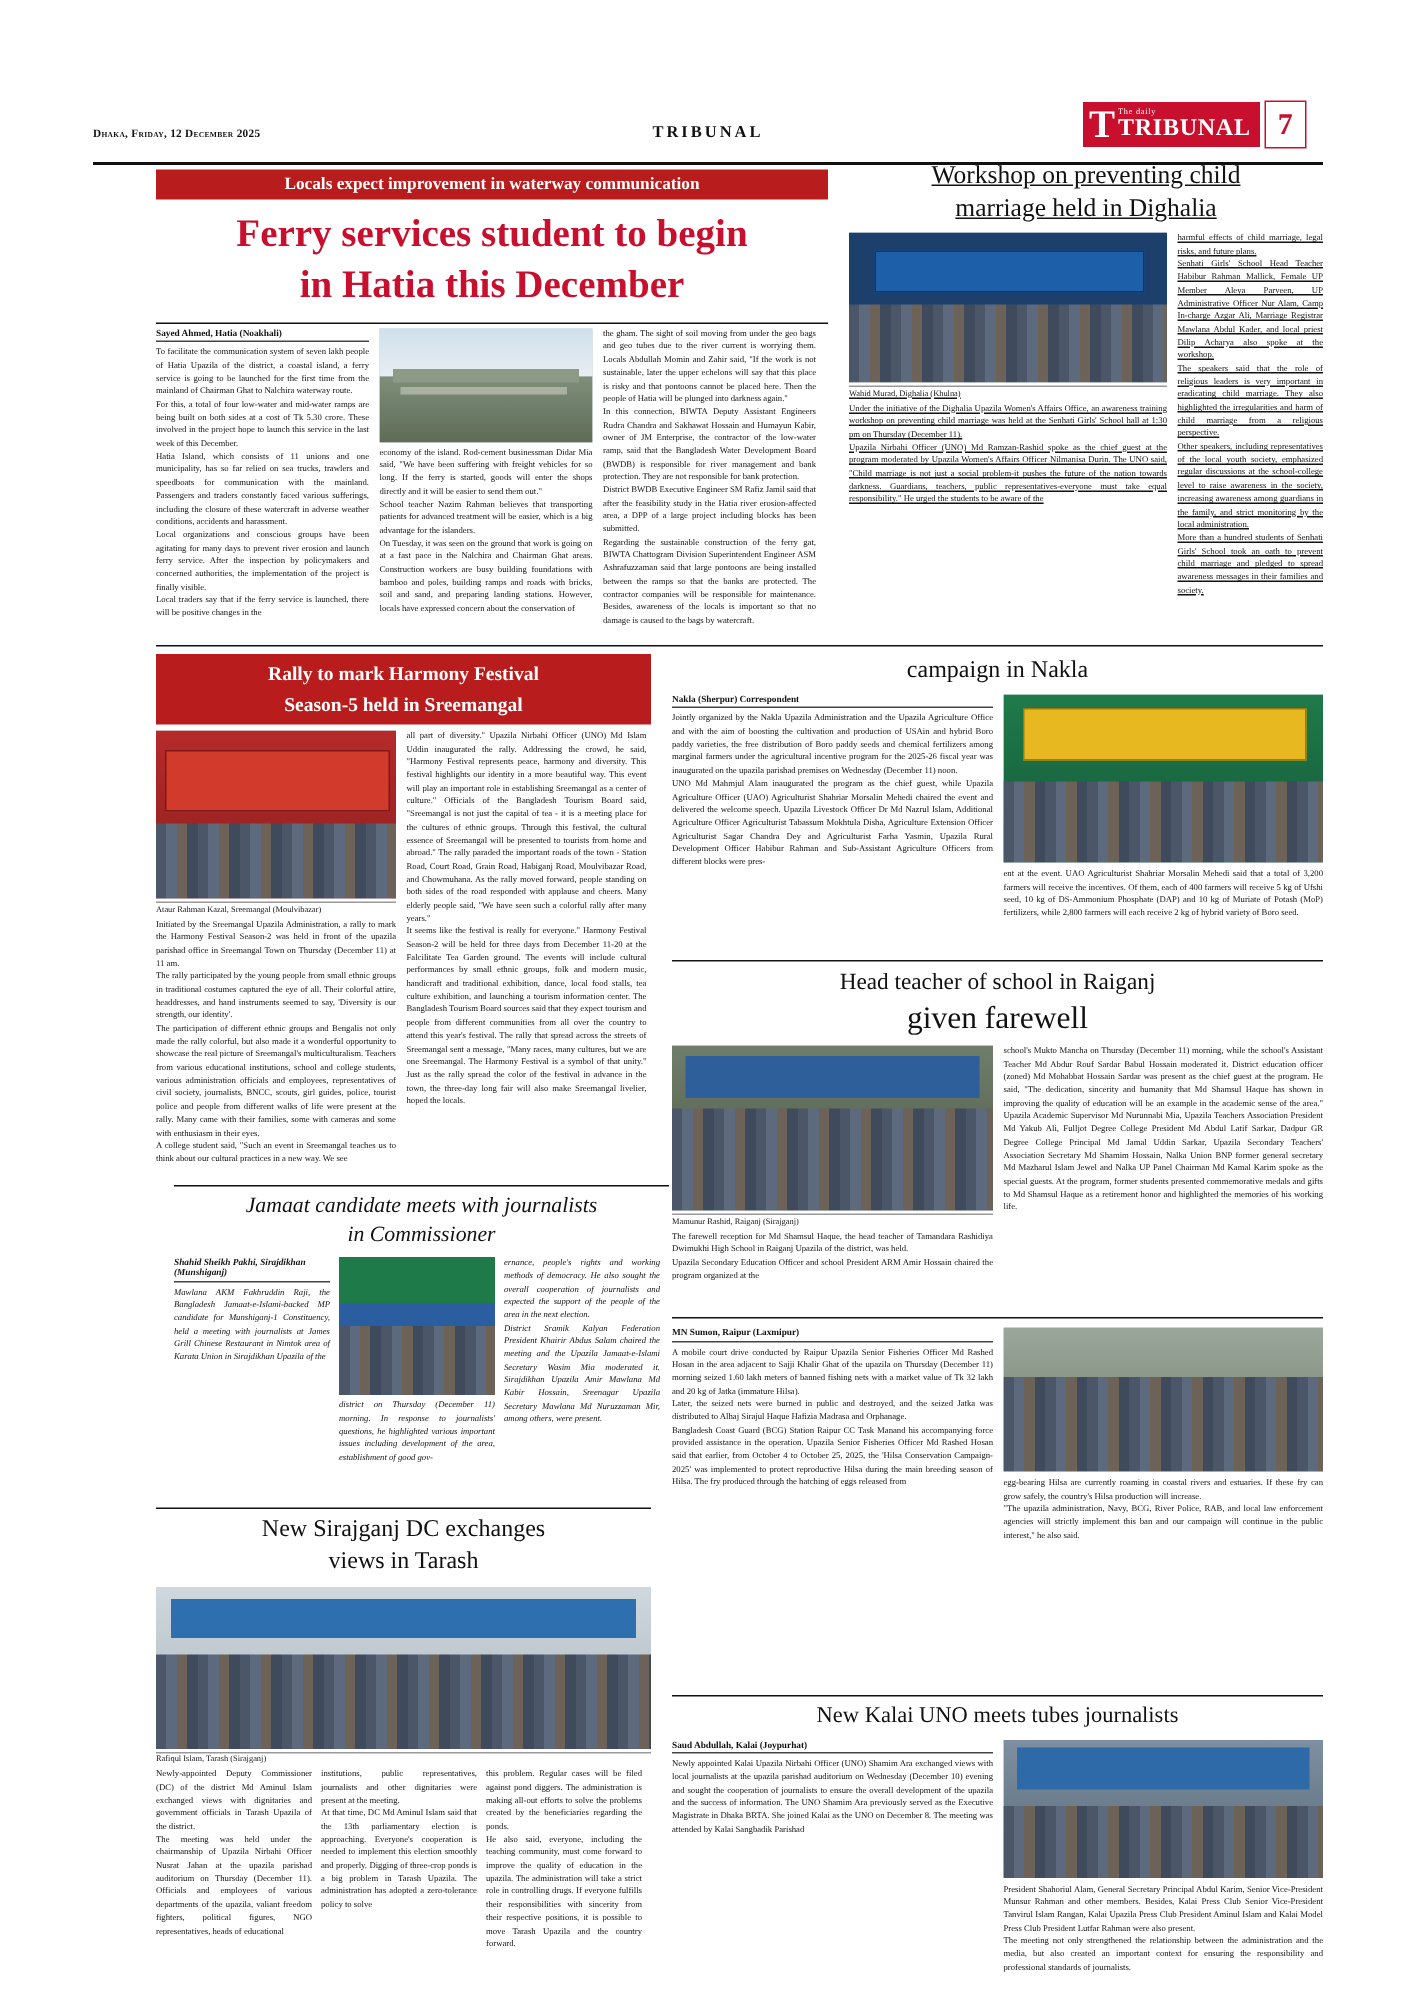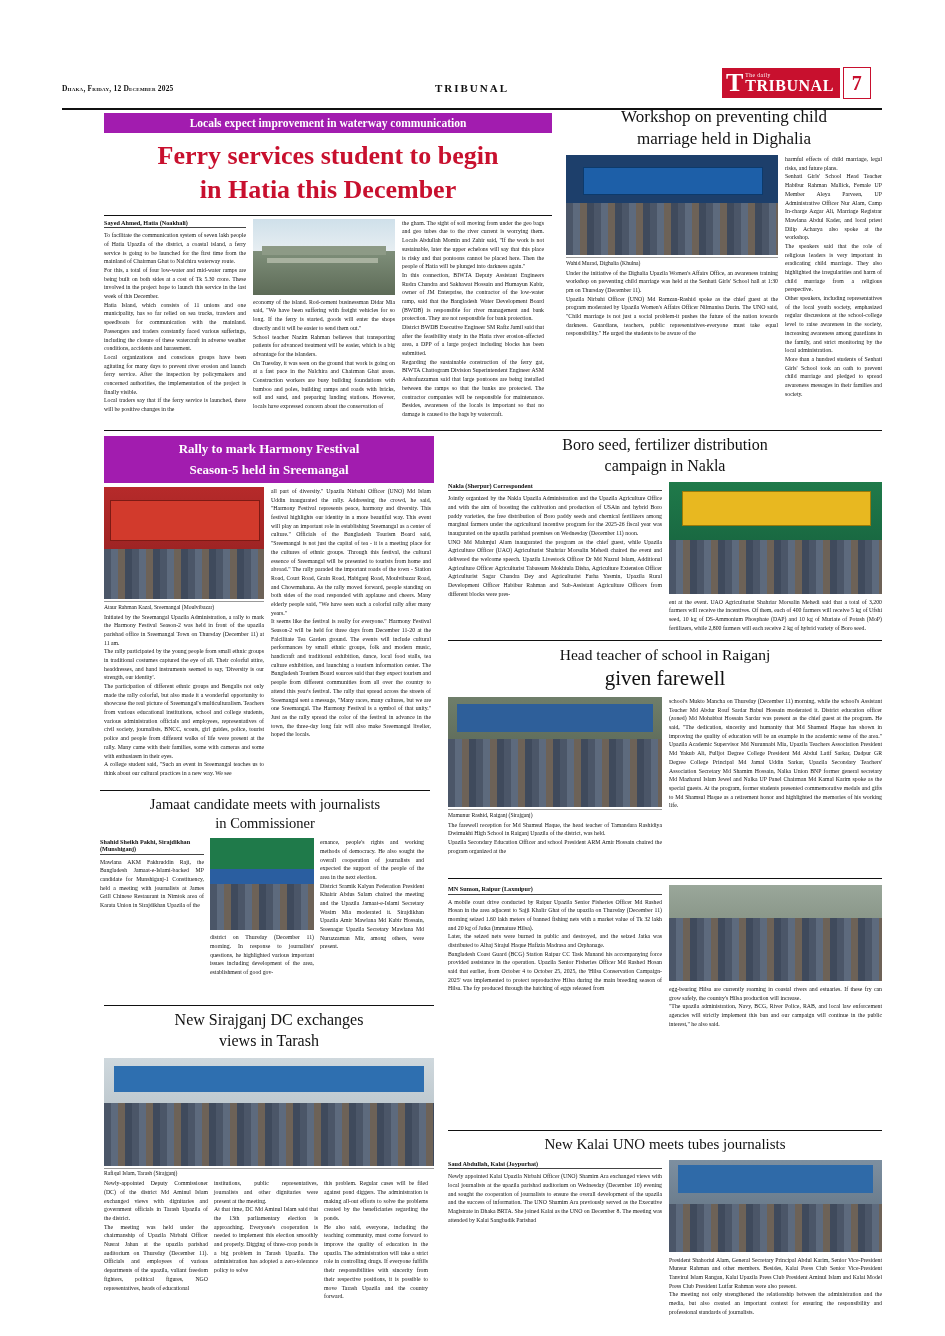--- a/index.html
+++ b/index.html
@@ -43,21 +43,21 @@
   .logo-small{font-size:5.5px;letter-spacing:.5px;line-height:6px;}
   .logo-name{font-size:16px;font-weight:bold;line-height:16px;letter-spacing:.5px;}
   .logo-num{
     background:#fff;color:#c8102e;font-size:20px;font-weight:bold;
     width:26px;height:30px;display:flex;align-items:center;justify-content:center;
     margin-left:3px;border:1px solid #c8102e;
   }
 
   
   .blue-bar{
-    background:#a21caf;color:#fff;text-align:center;
+    background:#b91c1c;color:#fff;text-align:center;
     font-weight:bold;font-size:11.5px;padding:4px 0;
   }
   .headline{
     color:#c8102e;font-weight:bold;text-align:center;line-height:1.15;
   }
   .headline.big{font-size:26px;}
   .black-head{
     text-align:center;font-weight:normal;line-height:1.18;
   }
   .byline{
@@ -128,21 +128,21 @@
       </div>
       <div style="width:142px;">
         <div class="body-txt" style="white-space:pre-line;">the gham. The sight of soil moving from under the geo bags and geo tubes due to the river current is worrying them. Locals Abdullah Momin and Zahir said, "If the work is not sustainable, later the upper echelons will say that this place is risky and that pontoons cannot be placed here. Then the people of Hatia will be plunged into darkness again."
 In this connection, BIWTA Deputy Assistant Engineers Rudra Chandra and Sakhawat Hossain and Humayun Kabir, owner of JM Enterprise, the contractor of the low-water ramp, said that the Bangladesh Water Development Board (BWDB) is responsible for river management and bank protection. They are not responsible for bank protection.
 District BWDB Executive Engineer SM Rafiz Jamil said that after the feasibility study in the Hatia river erosion-affected area, a DPP of a large project including blocks has been submitted.
 Regarding the sustainable construction of the ferry gat, BIWTA Chattogram Division Superintendent Engineer ASM Ashrafuzzaman said that large pontoons are being installed between the ramps so that the banks are protected. The contractor companies will be responsible for maintenance. Besides, awareness of the locals is important so that no damage is caused to the bags by watercraft.</div>
       </div>
     </div>
   </div>
 
-  <div style="position:absolute;left:566px;top:107px;width:316px;">
+  <div style="position:absolute;left:566px;top:107px;width:316px;text-decoration:underline;">
     <div class="black-head" style="font-size:17px;">Workshop on preventing child</div>
     <div class="black-head" style="font-size:17px;margin-top:2px;">marriage held in Dighalia</div>
     <div style="display:flex;gap:7px;margin-top:6px;">
       <div style="width:212px;">
         <div class="photo" style="height:100px;">
           <div class="ph-stage"></div>
           <div class="ph-banner"></div>
           <div class="ph-people"></div>
         </div>
         <div class="cap">Wahid Murad, Dighalia (Khulna)</div>
@@ -178,21 +178,20 @@
 A college student said, "Such an event in Sreemangal teaches us to think about our cultural practices in a new way. We see</div>
       </div>
       <div style="width:160px;">
         <div class="body-txt" style="white-space:pre-line;">all part of diversity." Upazila Nirbahi Officer (UNO) Md Islam Uddin inaugurated the rally. Addressing the crowd, he said, "Harmony Festival represents peace, harmony and diversity. This festival highlights our identity in a more beautiful way. This event will play an important role in establishing Sreemangal as a center of culture." Officials of the Bangladesh Tourism Board said, "Sreemangal is not just the capital of tea - it is a meeting place for the cultures of ethnic groups. Through this festival, the cultural essence of Sreemangal will be presented to tourists from home and abroad." The rally paraded the important roads of the town - Station Road, Court Road, Grain Road, Habiganj Road, Moulvibazar Road, and Chowmuhana. As the rally moved forward, people standing on both sides of the road responded with applause and cheers. Many elderly people said, "We have seen such a colorful rally after many years."
 It seems like the festival is really for everyone." Harmony Festival Season-2 will be held for three days from December 11-20 at the Falcilitate Tea Garden ground. The events will include cultural performances by small ethnic groups, folk and modern music, handicraft and traditional exhibition, dance, local food stalls, tea culture exhibition, and launching a tourism information center. The Bangladesh Tourism Board sources said that they expect tourism and people from different communities from all over the country to attend this year's festival. The rally that spread across the streets of Sreemangal sent a message, "Many races, many cultures, but we are one Sreemangal. The Harmony Festival is a symbol of that unity." Just as the rally spread the color of the festival in advance in the town, the three-day long fair will also make Sreemangal livelier, hoped the locals.</div>
       </div>
     </div>
   </div>
 
   <div style="position:absolute;left:448px;top:436px;width:434px;">
-    <div class="black-head" style="font-size:16px;">Boro seed, fertilizer distribution</div>
     <div class="black-head" style="font-size:16px;margin-top:2px;">campaign in Nakla</div>
     <div style="display:flex;gap:7px;margin-top:6px;">
       <div style="width:214px;">
         <div class="byline">Nakla (Sherpur) Correspondent</div>
         <div class="body-txt" style="white-space:pre-line;">Jointly organized by the Nakla Upazila Administration and the Upazila Agriculture Office and with the aim of boosting the cultivation and production of USAin and hybrid Boro paddy varieties, the free distribution of Boro paddy seeds and chemical fertilizers among marginal farmers under the agricultural incentive program for the 2025-26 fiscal year was inaugurated on the upazila parishad premises on Wednesday (December 11) noon.
 UNO Md Mahmjul Alam inaugurated the program as the chief guest, while Upazila Agriculture Officer (UAO) Agriculturist Shahriar Morsalin Mehedi chaired the event and delivered the welcome speech. Upazila Livestock Officer Dr Md Nazrul Islam, Additional Agriculture Officer Agriculturist Tabassum Mokhtula Disha, Agriculture Extension Officer Agriculturist Sagar Chandra Dey and Agriculturist Farha Yasmin, Upazila Rural Development Officer Habibur Rahman and Sub-Assistant Agriculture Officers from different blocks were pres-</div>
       </div>
       <div style="width:213px;">
         <div class="photo" style="height:112px;">
           <div class="ph-green"></div>
@@ -218,21 +217,21 @@
         <div class="cap">Mamunur Rashid, Raiganj (Sirajganj)</div>
         <div class="body-txt" style="margin-top:3px;white-space:pre-line;">The farewell reception for Md Shamsul Haque, the head teacher of Tamandara Rashidiya Dwimukhi High School in Raiganj Upazila of the district, was held.
 Upazila Secondary Education Officer and school President ARM Amir Hossain chaired the program organized at the</div>
       </div>
       <div style="width:213px;">
         <div class="body-txt" style="white-space:pre-line;">school's Mukto Mancha on Thursday (December 11) morning, while the school's Assistant Teacher Md Abdur Rouf Sardar Babul Hossain moderated it. District education officer (zoned) Md Mohabbat Hossain Sardar was present as the chief guest at the program. He said, "The dedication, sincerity and humanity that Md Shamsul Haque has shown in improving the quality of education will be an example in the academic sense of the area." Upazila Academic Supervisor Md Nurunnabi Mia, Upazila Teachers Association President Md Yakub Ali, Fulljot Degree College President Md Abdul Latif Sarkar, Dadpur GR Degree College Principal Md Jamal Uddin Sarkar, Upazila Secondary Teachers' Association Secretary Md Shamim Hossain, Nalka Union BNP former general secretary Md Mazharul Islam Jewel and Nalka UP Panel Chairman Md Kamal Karim spoke as the special guests. At the program, former students presented commemorative medals and gifts to Md Shamsul Haque as a retirement honor and highlighted the memories of his working life.</div>
       </div>
     </div>
   </div>
 
-  <div style="position:absolute;left:100px;top:790px;width:330px;">
+  <div style="position:absolute;left:116px;top:790px;width:330px;font-style:italic;">
     <div style="border-top:1px solid #111;margin-bottom:5px;"></div>
     <div class="black-head" style="font-size:14.5px;">Jamaat candidate meets with journalists</div>
     <div class="black-head" style="font-size:14.5px;margin-top:2px;">in Commissioner</div>
     <div style="display:flex;gap:6px;margin-top:6px;">
       <div style="width:104px;">
         <div class="byline">Shahid Sheikh Pakhi, Sirajdikhan (Munshiganj)</div>
         <div class="body-txt" style="white-space:pre-line;">Mawlana AKM Fakhruddin Raji, the Bangladesh Jamaat-e-Islami-backed MP candidate for Munshiganj-1 Constituency, held a meeting with journalists at James Grill Chinese Restaurant in Nimtok area of Karata Union in Sirajdikhan Upazila of the</div>
       </div>
       <div style="width:104px;">
         <div class="photo" style="height:92px;">

